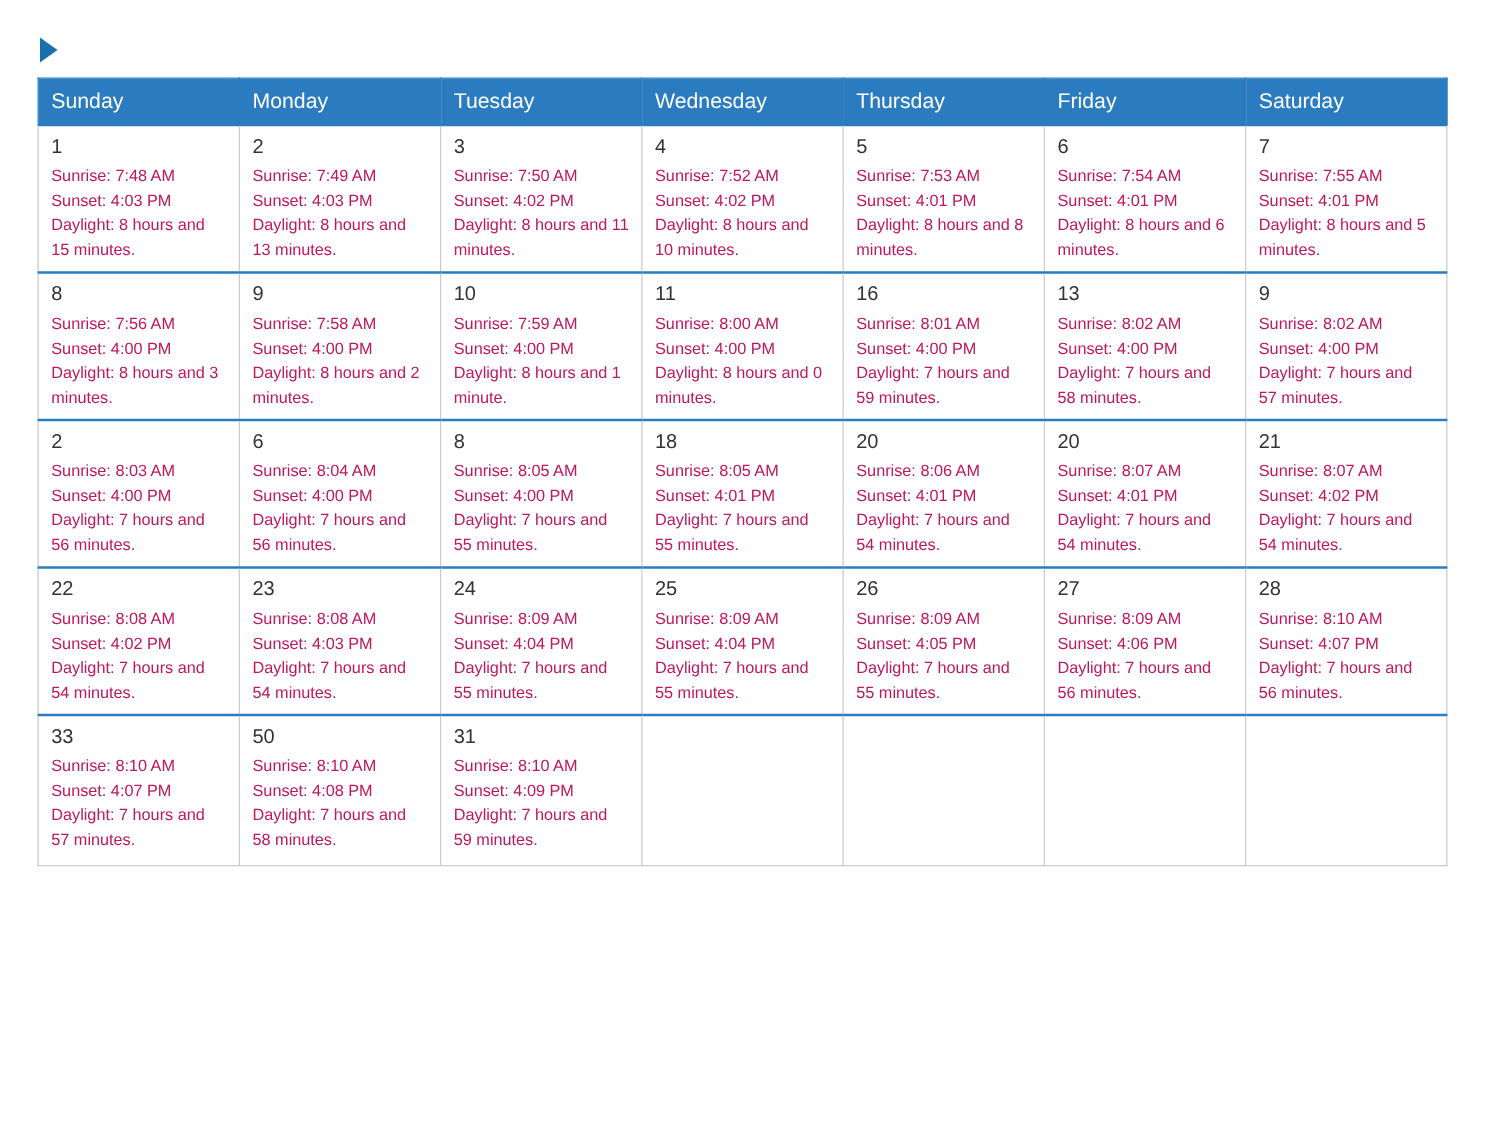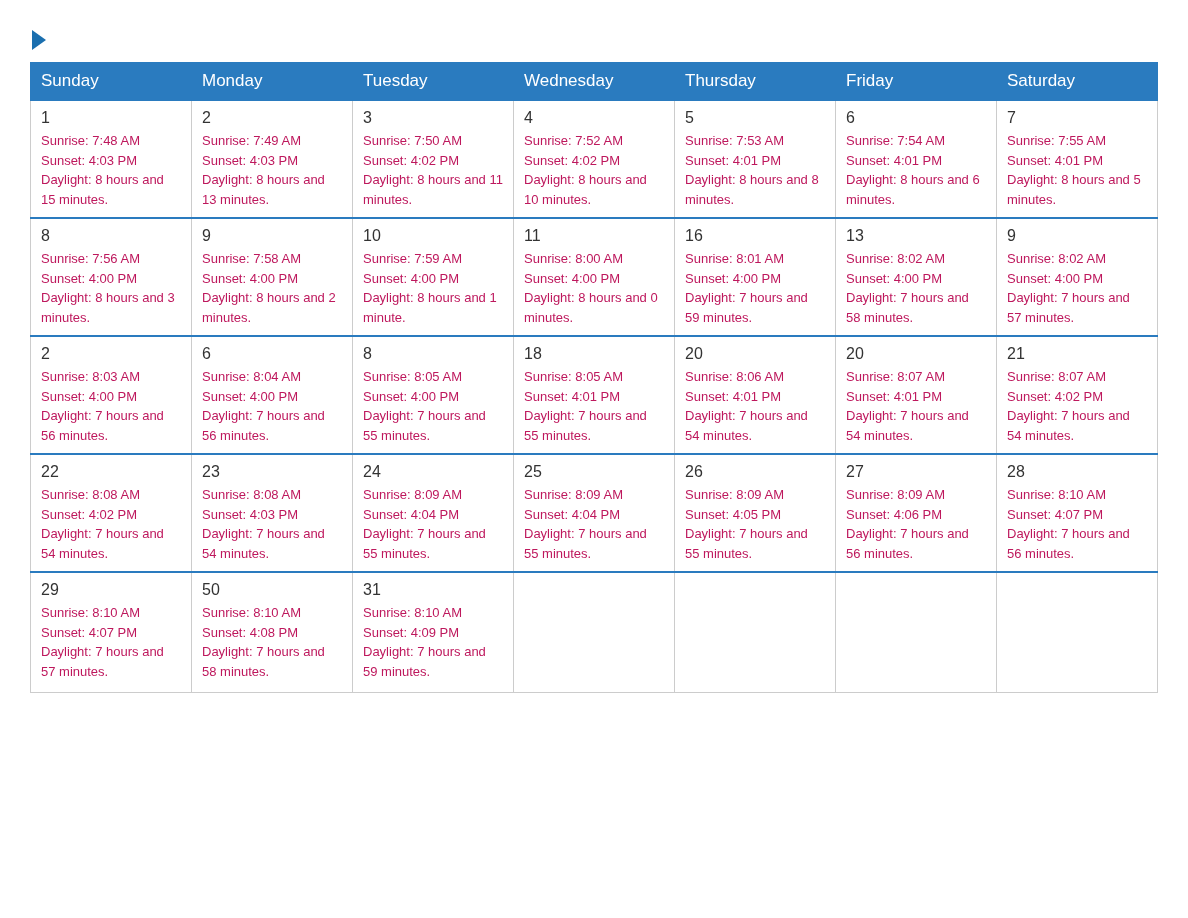--- a/index.html
+++ b/index.html
@@ -369,21 +369,21 @@
         <span class="day-number">28</span>
         <div class="day-info">
           Sunrise: 8:10 AM<br>
           Sunset: 4:07 PM<br>
           Daylight: 7 hours and 56 minutes.
         </div>
       </td>
       </tr>
       <tr class="last-row">
         <td>
-        <span class="day-number">29</span>
+        <span class="day-number">33</span>
         <div class="day-info">
           Sunrise: 8:10 AM<br>
           Sunset: 4:07 PM<br>
           Daylight: 7 hours and 57 minutes.
         </div>
       </td>
         <td>
         <span class="day-number">50</span>
         <div class="day-info">
           Sunrise: 8:10 AM<br>

